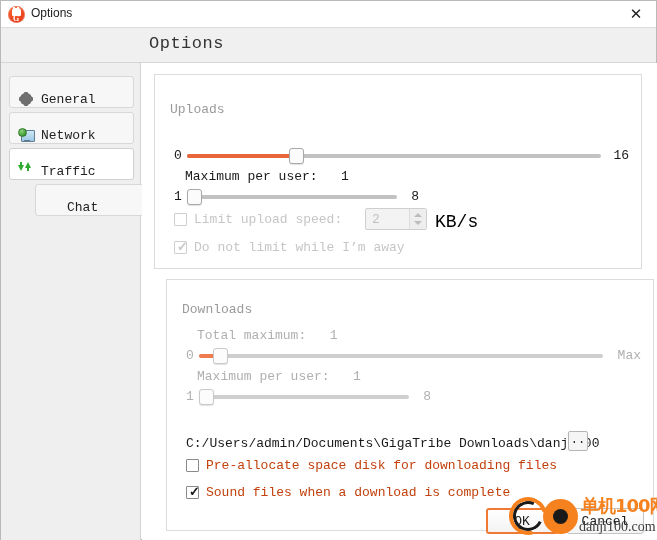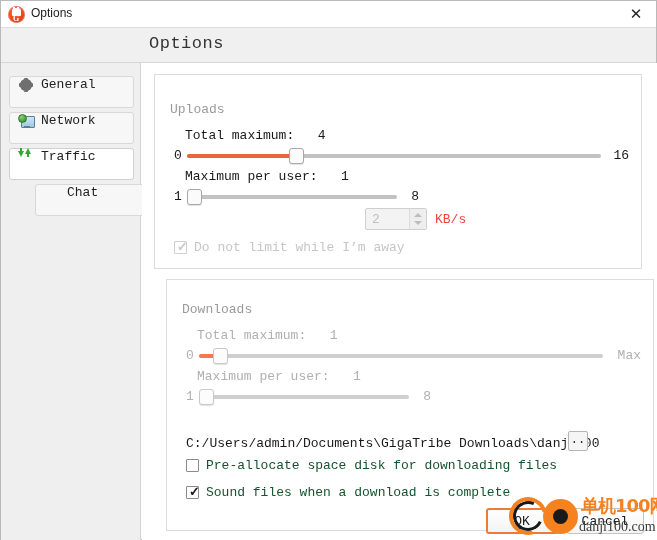--- a/index.html
+++ b/index.html
@@ -25,21 +25,21 @@
   .close-btn{position:absolute;right:0;top:0;width:40px;height:26px;display:flex;align-items:center;justify-content:center;
     font-family:"Liberation Sans",sans-serif;font-size:15px;color:#222;cursor:default;background:#ffffff;}
 
   
   .header{position:absolute;left:0;top:27px;width:655px;height:35px;background:#f0f0f0;border-bottom:1px solid #d6d6d6;box-sizing:border-box;}
   .header-title{position:absolute;left:148px;top:6px;font-size:17px;color:#333;letter-spacing:.5px;}
 
   
   .sidebar{position:absolute;left:0;top:62px;width:140px;height:477px;background:#efefef;border-right:1px solid #d3d3d3;box-sizing:border-box;}
   .side-item{position:absolute;left:8px;width:125px;height:32px;box-sizing:border-box;
-    border:1px solid #d8d8d8;border-radius:3px;background:#f7f7f7;display:flex;align-items:flex-start;cursor:default;}
+    border:1px solid #d8d8d8;border-radius:3px;background:#f7f7f7;display:flex;align-items:flex-end;cursor:default;}
   .side-item.selected{background:#ffffff;border-color:#d0d0d0;}
   .side-item .ic{width:16px;height:16px;margin-left:8px;position:relative;flex:0 0 16px;}
   .side-item .lbl{margin-left:7px;font-size:13px;color:#222;}
   .side-item.noicon .lbl{margin-left:31px;}
 
   
   .gear{background:
     radial-gradient(circle at 50% 50%, #ffffff 0 2.2px, #6f6f6f 2.4px 5.3px, rgba(0,0,0,0) 5.5px);
     }
   .gear:before{content:"";position:absolute;left:1px;top:6px;width:14px;height:4px;background:#6f6f6f;border-radius:1px;}
@@ -85,31 +85,31 @@
   .slider .knob{position:absolute;top:1px;width:15px;height:16px;background:#fbfbfb;border:1px solid #a8a8a8;border-radius:3px;box-sizing:border-box;
      box-shadow:0 1px 1px rgba(0,0,0,.12);}
   .slider.dim .knob{background:#fcfcfc;border-color:#c9c9c9;}
 
   
   .cbrow{position:absolute;display:flex;align-items:center;}
   .cbox{width:13px;height:13px;border:1px solid #8a8a8a;background:#ffffff;box-sizing:border-box;position:relative;flex:0 0 13px;border-radius:1px;}
   .cbox.dim{border-color:#cfcfcf;}
   .cbox .tick{position:absolute;left:2px;top:-2px;font-size:13px;line-height:13px;color:#1a1a1a;font-family:"Liberation Sans",sans-serif;font-weight:bold;}
   .cbox.dim .tick{color:#c9c9c9;}
-  .cblabel{margin-left:7px;font-size:13px;color:#14532d;white-space:nowrap;}
+  .cblabel{margin-left:7px;font-size:13px;color:#c2410c;white-space:nowrap;}
   .cblabel.dim{color:#c6c6c6;}
 
   
   .spin{position:absolute;width:62px;height:22px;border:1px solid #cfcfcf;background:#f3f3f3;box-sizing:border-box;border-radius:2px;}
   .spin .val{position:absolute;left:6px;top:3px;font-size:13px;color:#c0c0c0;}
   .spin .btns{position:absolute;right:0;top:0;width:16px;height:20px;border-left:1px solid #dcdcdc;background:#eeeeee;}
   .spin .ar{position:absolute;left:4px;width:0;height:0;border-left:4px solid transparent;border-right:4px solid transparent;}
   .spin .up{top:4px;border-bottom:4px solid #bdbdbd;}
   .spin .dn{top:12px;border-top:4px solid #bdbdbd;}
-  .unit{position:absolute;font-size:13px;color:#ef4444;}
+  .unit{position:absolute;font-size:18px;color:#000000;}
 
   
   .pathval{position:absolute;font-size:13px;color:#1a1a1a;white-space:nowrap;}
   .browse-btn{position:absolute;width:20px;height:20px;border:1px solid #b5b5b5;background:#f5f5f5;box-sizing:border-box;border-radius:2px;
       font-size:12px;color:#222;text-align:center;line-height:16px;}
 
   
   .btn{position:absolute;box-sizing:border-box;height:26px;border-radius:3px;font-size:13px;
        display:flex;align-items:center;justify-content:center;}
   #ok-btn{left:485px;top:507px;width:72px;background:linear-gradient(#ffffff,#f3f3f3);border:2px solid #f07a33;color:#1a1a1a;}
@@ -176,24 +176,20 @@
       <span class="lbl">Chat</span>
     </div>
 
   </div>
 
   <div class="content">
 
     <div class="group" id="grp-uploads">
       <div class="group-title">Uploads</div>
 
-      <div class="row-label" style="left:30px;top:53px;">
-        <span>Total maximum:</span>
-        &nbsp;&nbsp;<span>4</span>
-      </div>
 
       <div class="slider" style="left:19px;top:72px;width:455px;">
         <span class="endlbl" style="left:0px;">0</span>
         <span class="track" style="left:13px;right:28px;"></span>
         <span class="fill" style="left:13px;width:108px;"></span>
         <span class="knob" style="left:115px;"></span>
         <span class="endlbl" style="right:0px;">16</span>
       </div>
 
       <div class="row-label" style="left:30px;top:94px;">
@@ -201,20 +197,24 @@
         &nbsp;&nbsp;<span>1</span>
       </div>
 
       <div class="slider" style="left:19px;top:113px;width:245px;">
         <span class="endlbl" style="left:0px;">1</span>
         <span class="track" style="left:13px;right:22px;"></span>
         <span class="knob" style="left:13px;"></span>
         <span class="endlbl" style="right:0px;">8</span>
       </div>
 
+      <div class="cbrow" style="left:19px;top:137px;">
+        <span class="cbox dim"></span>
+        <span class="cblabel dim">Limit upload speed:</span>
+      </div>
 
       <div class="spin" style="left:210px;top:133px;">
         <span class="val">2</span>
         <span class="btns">
           <span class="ar up"></span>
           <span class="ar dn"></span>
         </span>
       </div>
       <span class="unit" style="left:280px;top:137px;">KB/s</span>
 

